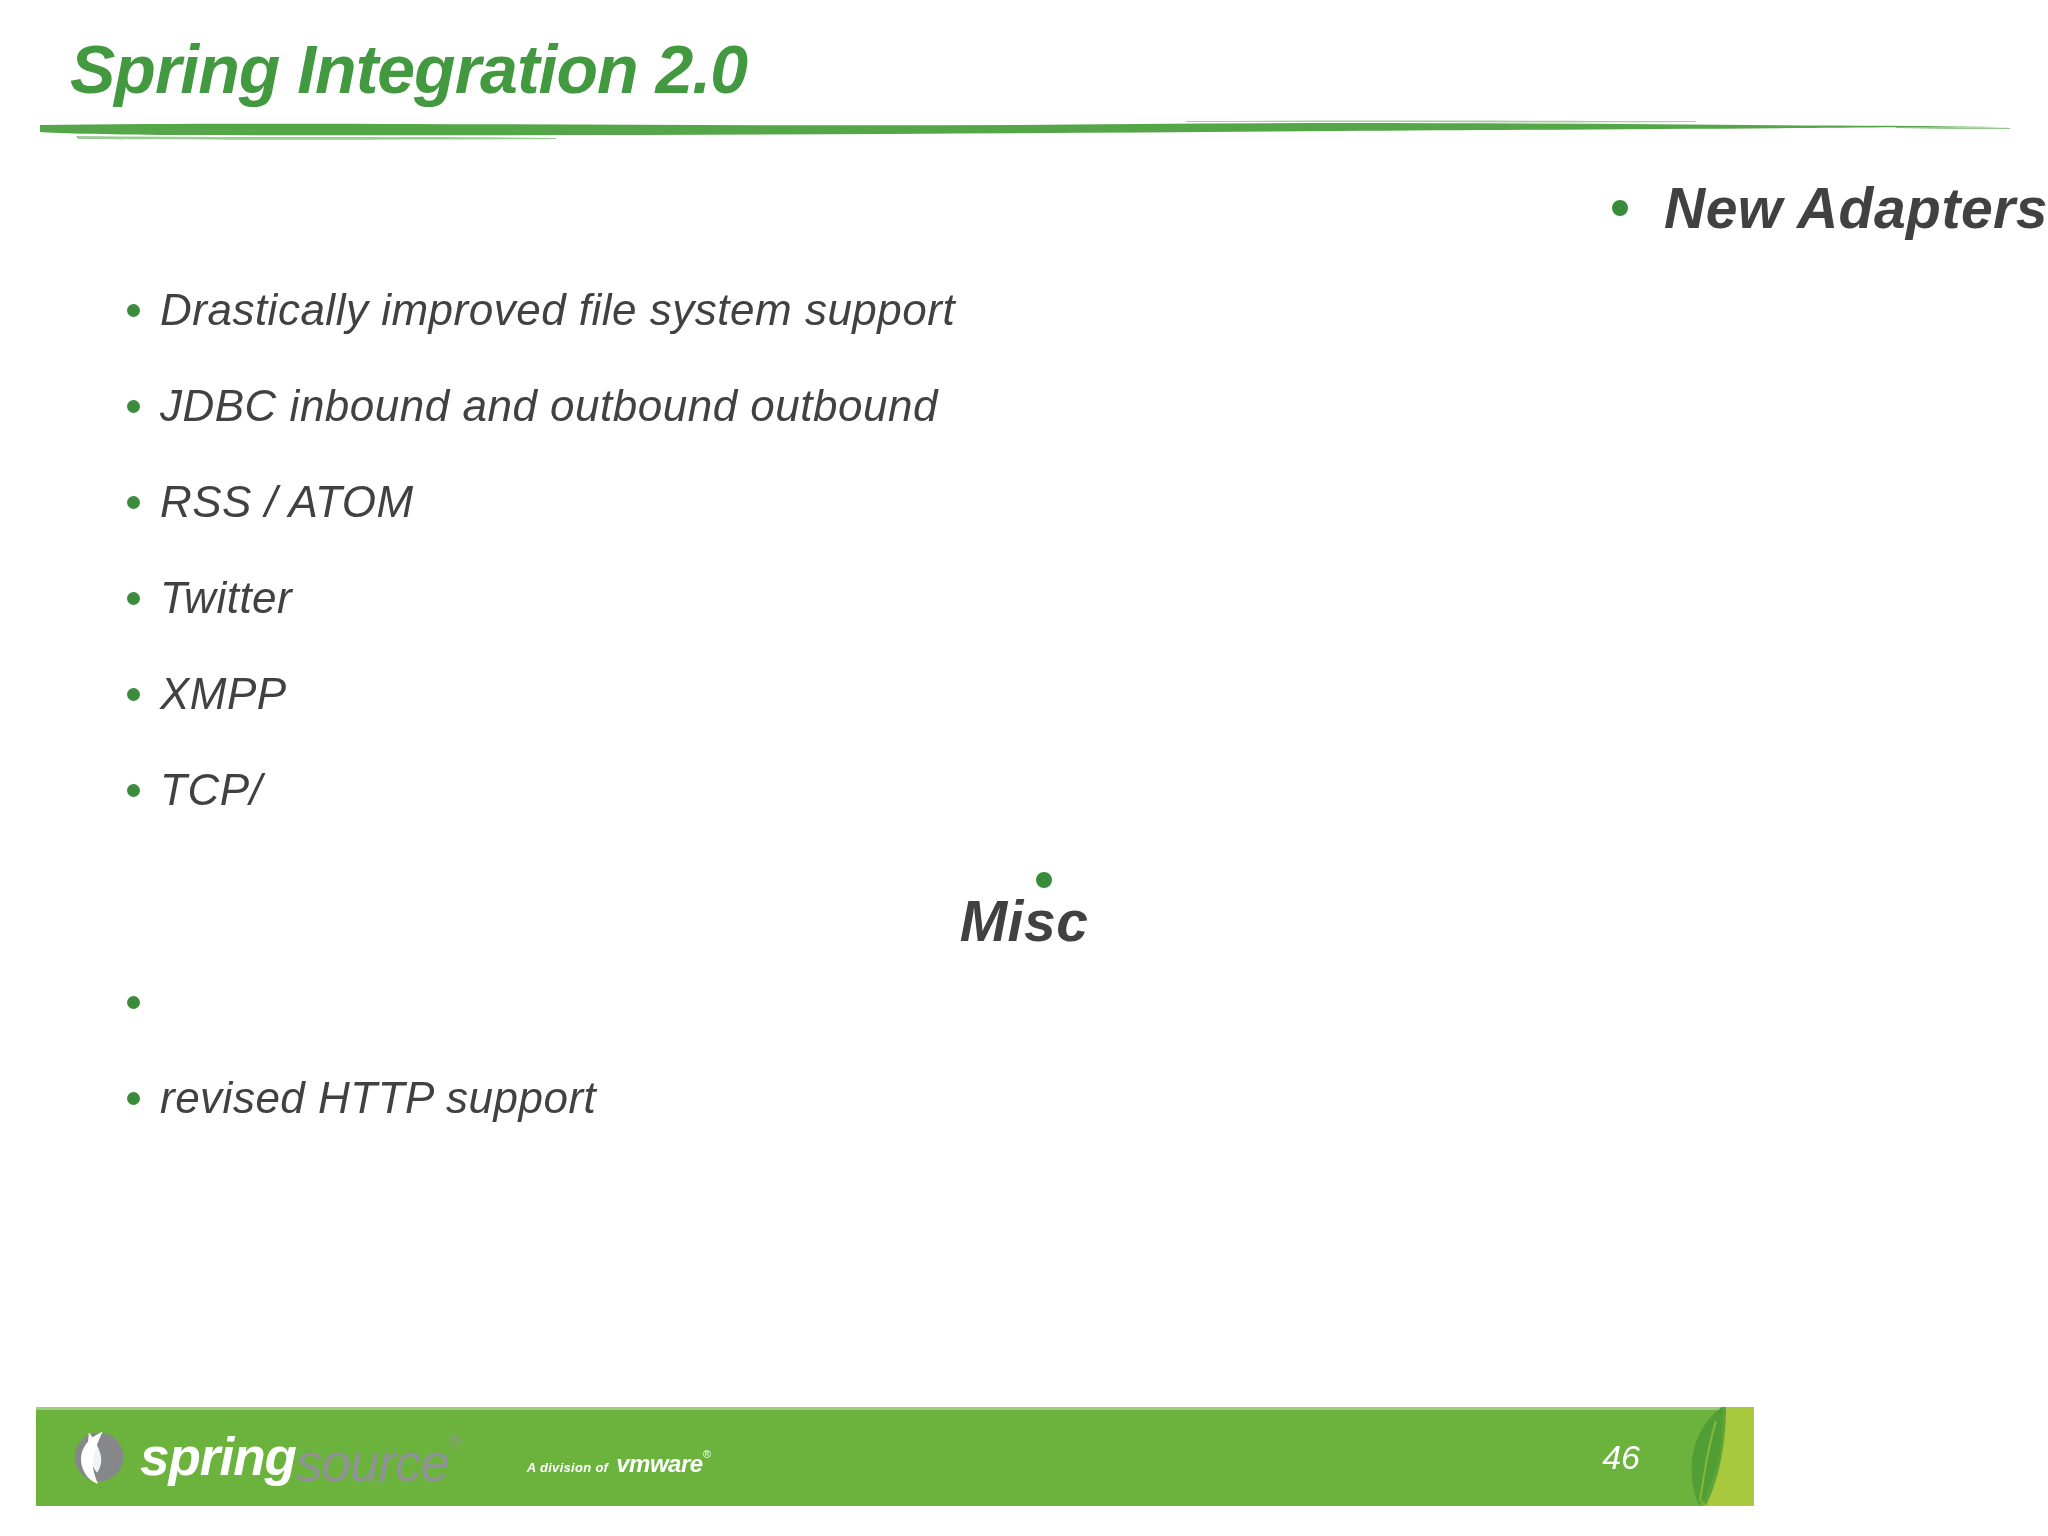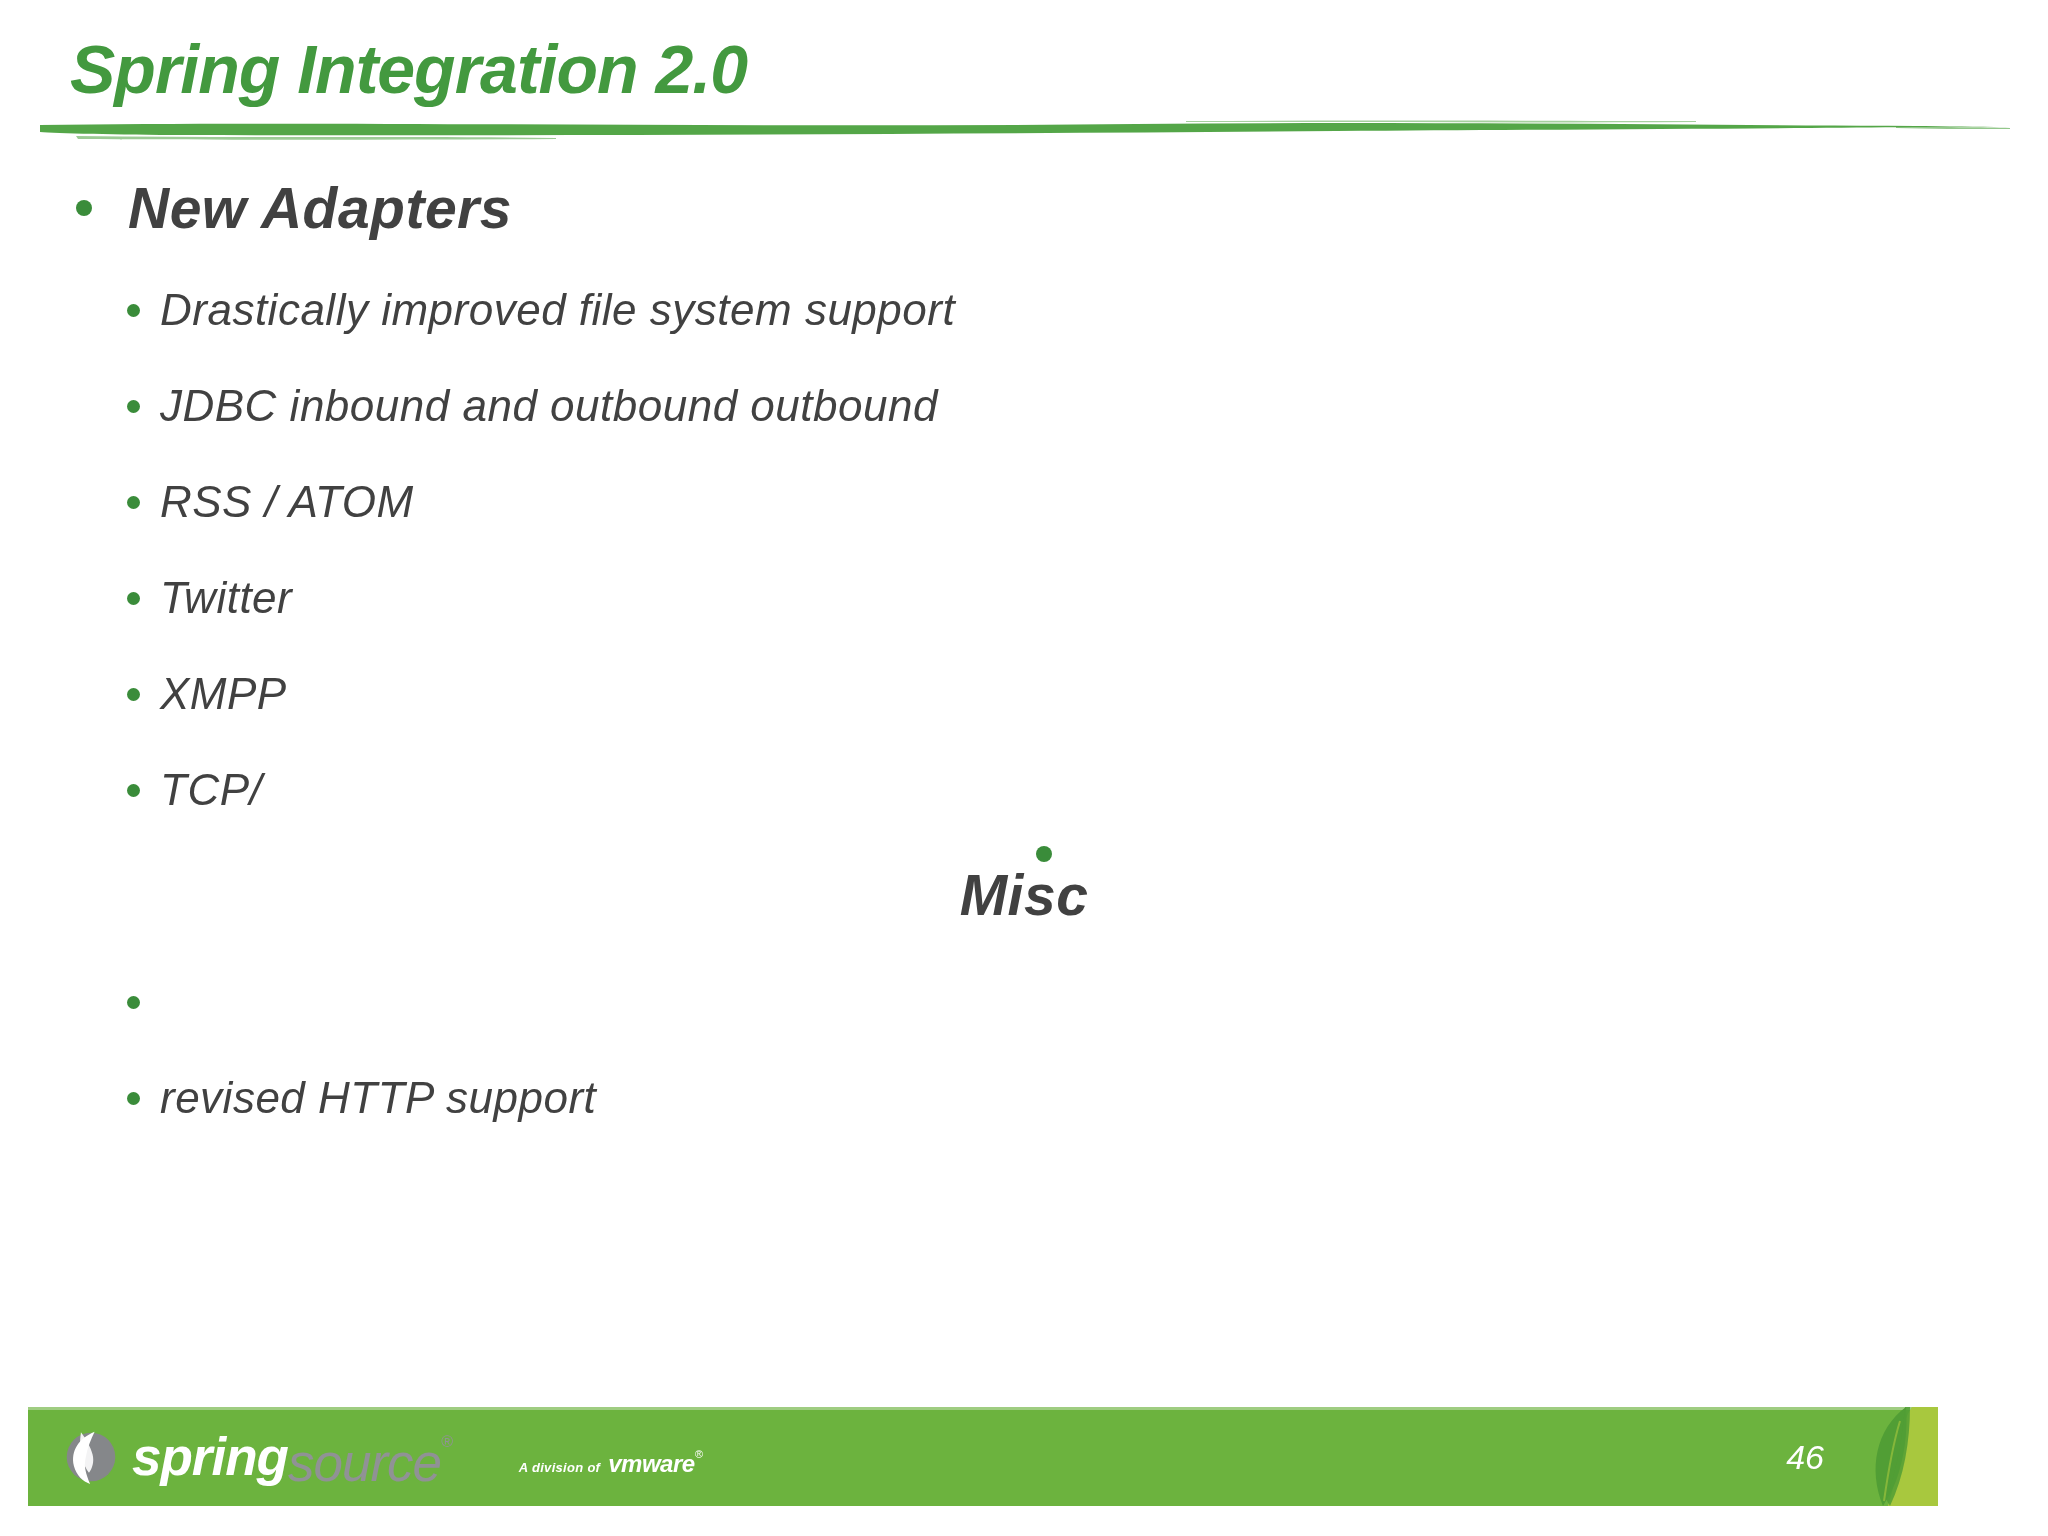--- a/index.html
+++ b/index.html
@@ -35,37 +35,36 @@
     position:absolute;
     left:0;top:154px;
     width:2048px;
   }
   .item{display:flex;align-items:center;}
   .dot{
     flex:0 0 auto;
     border-radius:50%;
     background:var(--bullet-green,#3a8c3a);
   }
-  .l1{height:108px;}
+  .l1{height:108px;justify-content:flex-end;}
   .l1 .dot{width:16px;height:16px;margin-left:76px;margin-right:36px;}
   .l1 .label{font-size:57px;font-weight:700;letter-spacing:.5px;}
   .l2{height:96px;}
   .l2 .dot{width:13px;height:13px;margin-left:127px;margin-right:20px;}
   .l2 .label{font-size:44px;letter-spacing:.5px;}
   .misc-extra{margin-top:8px;flex-direction:column;}
   .label{white-space:nowrap;}
 
   
   .footer-bar{
     position:absolute;
-    left:28px;top:1407px;
-    width:1874px;height:99px;
+    left:36px;top:1407px;
+    width:1718px;height:99px;
     background:var(--footer-green,#6cb33e);
     overflow:hidden;
-    padding-left:36px;
   }
   .footer-bar::before{ 
     content:"";
     position:absolute;left:0;top:0;width:100%;height:3px;
     background:rgba(255,255,255,.35);
   }
   .brand{
     position:absolute;
     left:36px;top:0;height:100%;
     display:flex;align-items:center;

